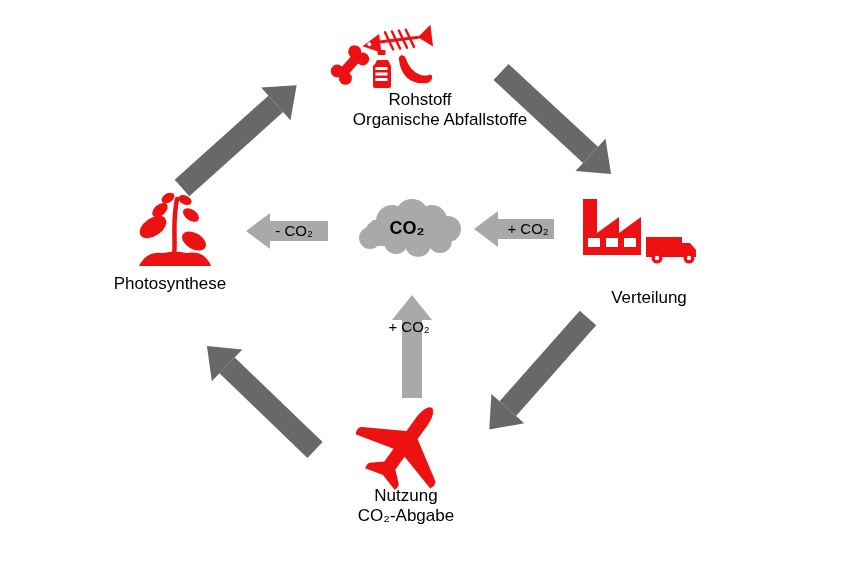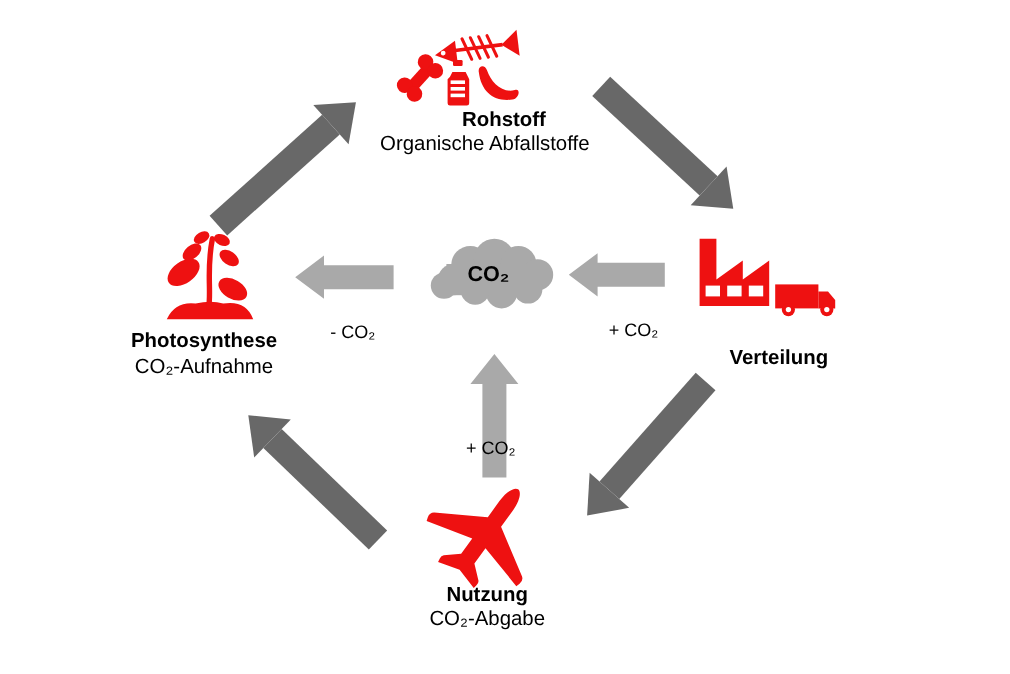--- a/index.html
+++ b/index.html
@@ -10,25 +10,25 @@
   .gfx{position:absolute;left:0;top:0;width:842px;height:562px;}
   .red{fill:var(--icon-red,#ee1111);}
   .dark{fill:var(--arrow-dark,#686868);}
   .light{fill:var(--arrow-light,#a9a9a9);}
   .white{fill:#ffffff;}
   .red-stroke{stroke:var(--icon-red,#ee1111);fill:none;stroke-linecap:round;}
   .lbl{
     position:absolute;transform:translateX(-50%);white-space:nowrap;
     font-size:17px;line-height:1.2;text-align:center;
   }
-  .bold{font-weight:bold;}
-  .small{font-size:15px;margin-top:47px;}
+  .bold{font-weight:normal;}
+  .small{font-size:15px;}
   .co2big{font-size:18px;font-weight:bold;}
   #lbl-rohstoff{left:420px;top:90px}
-  #lbl-rohstoff-sub{left:404px;top:110px}
+  #lbl-rohstoff-sub{left:440px;top:110px}
   #lbl-herstellung1{left:636px;top:268px}
   #lbl-herstellung2{left:649px;top:288px}
   #lbl-nutzung{left:406px;top:486px}
   #lbl-nutzung-sub{left:406px;top:506px}
   #lbl-photo{left:170px;top:274px}
   #lbl-photo-sub{left:170px;top:296px}
   #lbl-cloud{left:407px;top:218px}
   #lbl-atmo{left:399px;top:261px}
   #lbl-minus{left:294px;top:222px}
   #lbl-plusr{left:528px;top:220px}
@@ -133,21 +133,20 @@
 
   <div class="lbl bold" id="lbl-rohstoff">Rohstoff</div>
   <div class="lbl" id="lbl-rohstoff-sub">Organische Abfallstoffe</div>
 
   <div class="lbl bold" id="lbl-herstellung2">Verteilung</div>
 
   <div class="lbl bold" id="lbl-nutzung">Nutzung</div>
   <div class="lbl" id="lbl-nutzung-sub">CO₂-Abgabe</div>
 
   <div class="lbl bold" id="lbl-photo">Photosynthese</div>
-  <div class="lbl" id="lbl-photo-sub">CO₂-Aufnahme</div>
 
   <div class="lbl co2big" id="lbl-cloud">CO₂</div>
 
   <div class="lbl small" id="lbl-minus">- CO₂</div>
   <div class="lbl small" id="lbl-plusr">+ CO₂</div>
   <div class="lbl small" id="lbl-plusb">+ CO₂</div>
 
 </div>
 
 </body></html>

